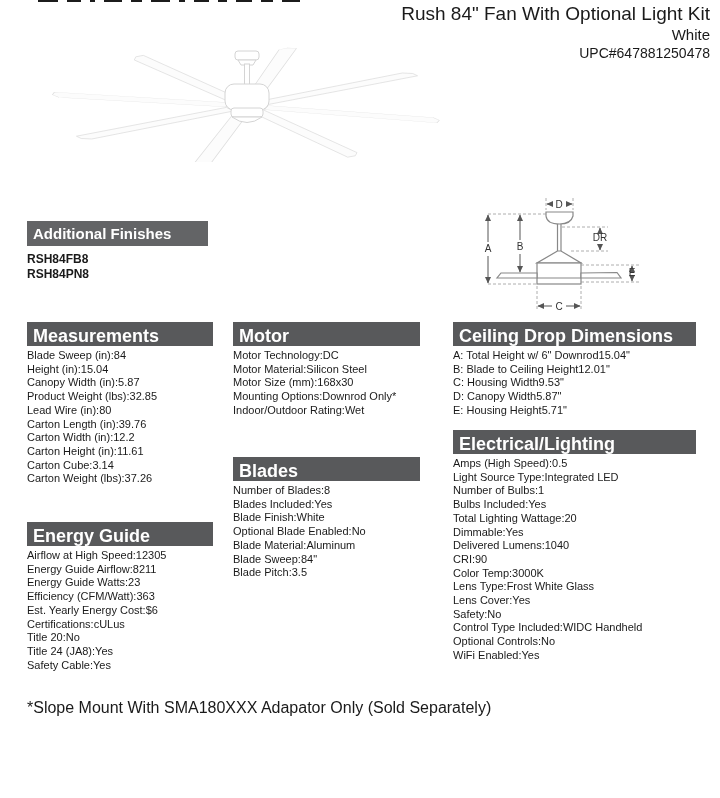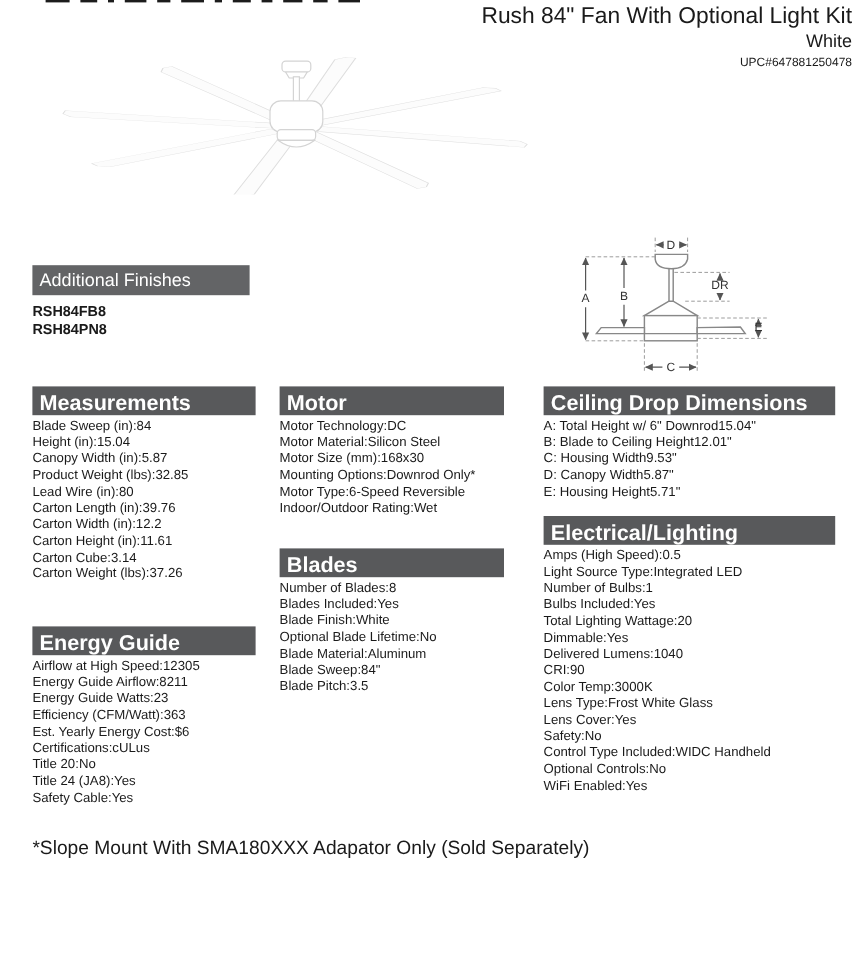--- a/index.html
+++ b/index.html
@@ -9,33 +9,33 @@
     overflow:hidden;
   }
   
   .logo-artifact { position:absolute; left:38px; top:0; height:3px; display:flex; align-items:flex-start; }
   .logo-artifact i { display:block; height:2px; background:#1c1c1c; margin-right:9px; }
 
   
   .title-block { position:absolute; top:2px; right:10px; text-align:right; }
   .title-main { font-size:19px; line-height:23px; }
   .title-finish { font-size:15px; line-height:19px; }
-  .title-upc { font-size:10px; line-height:18px; }
+  .title-upc { font-size:14px; line-height:18px; }
 
   .fan-image { position:absolute; left:22px; top:44px; }
   .drop-diagram { position:absolute; left:476px; top:190px; }
 
   
   .section { position:absolute; }
   .sec-header {
     background:var(--header-bg,#58595b); color:#ffffff; font-weight:bold;
     font-size:18px; line-height:20px; padding:4px 0 0 6px; height:20px;
   }
   .sub-header {
-    background:var(--subheader-bg,#636466); color:#ffffff; font-weight:normal;
+    background:var(--subheader-bg,#636466); color:#ffffff; font-weight:bold;
     font-size:15px; line-height:17px; padding:4px 0 4px 6px; height:17px;
   }
   .rows { margin-top:3px; }
   .spec-row { display:flex; justify-content:flex-start; font-size:11px; line-height:13.7px; }
   .spec-row .lbl { white-space:nowrap; }
   .spec-row .val { white-space:nowrap; text-align:right; }
   .col3 .spec-row { padding-right:26px; }
   .models { margin-top:6px; }
   .model-line { font-size:12px; font-weight:bold; line-height:15px; }
   .warranty-text { margin-top:6px; font-size:11.5px; }
@@ -299,24 +299,20 @@
         <div class="spec-row">
           <span class="lbl">Motor Size (mm):</span>
           <span class="val">168x30</span>
         </div>
 
         <div class="spec-row">
           <span class="lbl">Mounting Options:</span>
           <span class="val">Downrod Only*</span>
         </div>
 
-        <div class="spec-row">
-          <span class="lbl">Motor Type:</span>
-          <span class="val">6-Speed Reversible</span>
-        </div>
 
         <div class="spec-row">
           <span class="lbl">Indoor/Outdoor Rating:</span>
           <span class="val">Wet</span>
         </div>
       </div>
   </div>
 
   <div class="section" style="left:233px; top:457px; width:187px;">
     <div class="sec-header">Blades</div>
@@ -331,21 +327,21 @@
           <span class="lbl">Blades Included:</span>
           <span class="val">Yes</span>
         </div>
 
         <div class="spec-row">
           <span class="lbl">Blade Finish:</span>
           <span class="val">White</span>
         </div>
 
         <div class="spec-row">
-          <span class="lbl">Optional Blade Lifetime:</span>
+          <span class="lbl">Optional Blade Enabled:</span>
           <span class="val">No</span>
         </div>
 
         <div class="spec-row">
           <span class="lbl">Blade Material:</span>
           <span class="val">Aluminum</span>
         </div>
 
         <div class="spec-row">
           <span class="lbl">Blade Sweep:</span>

